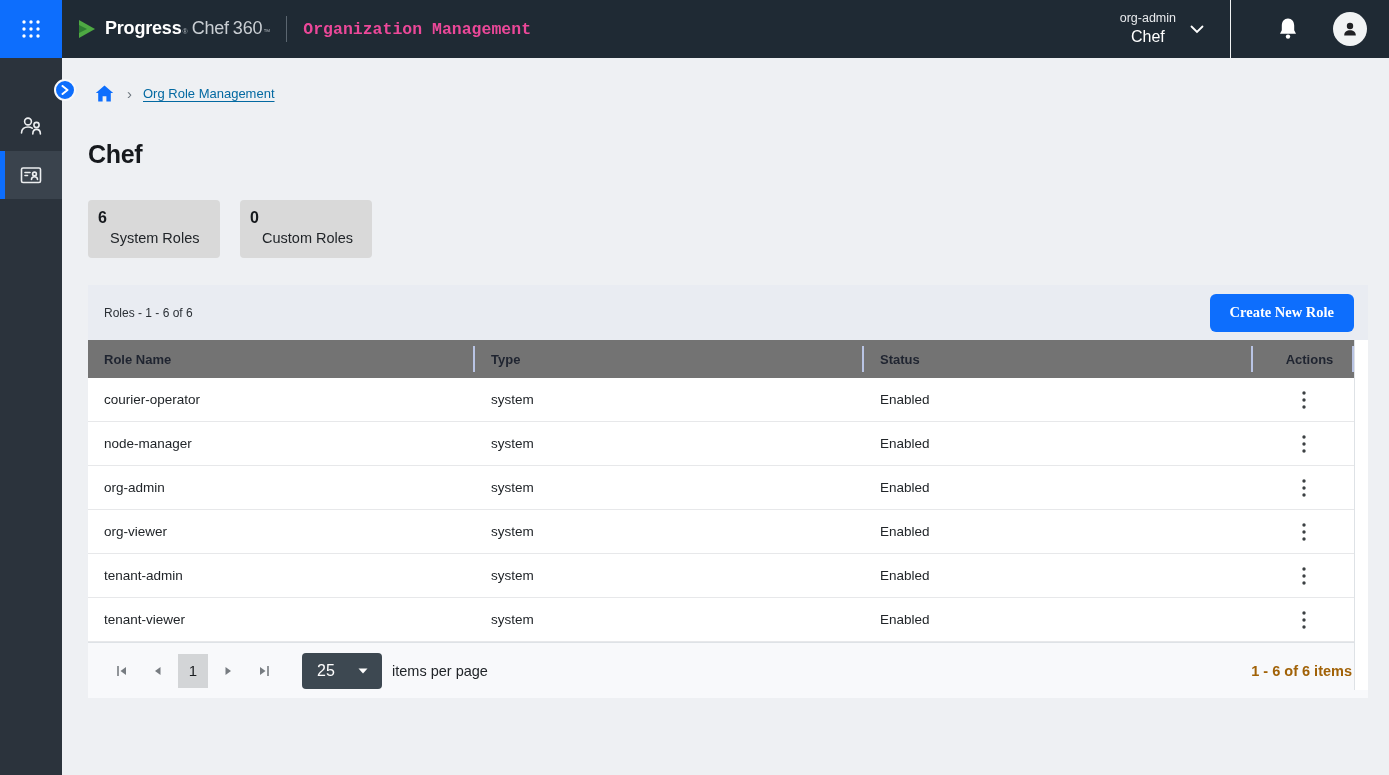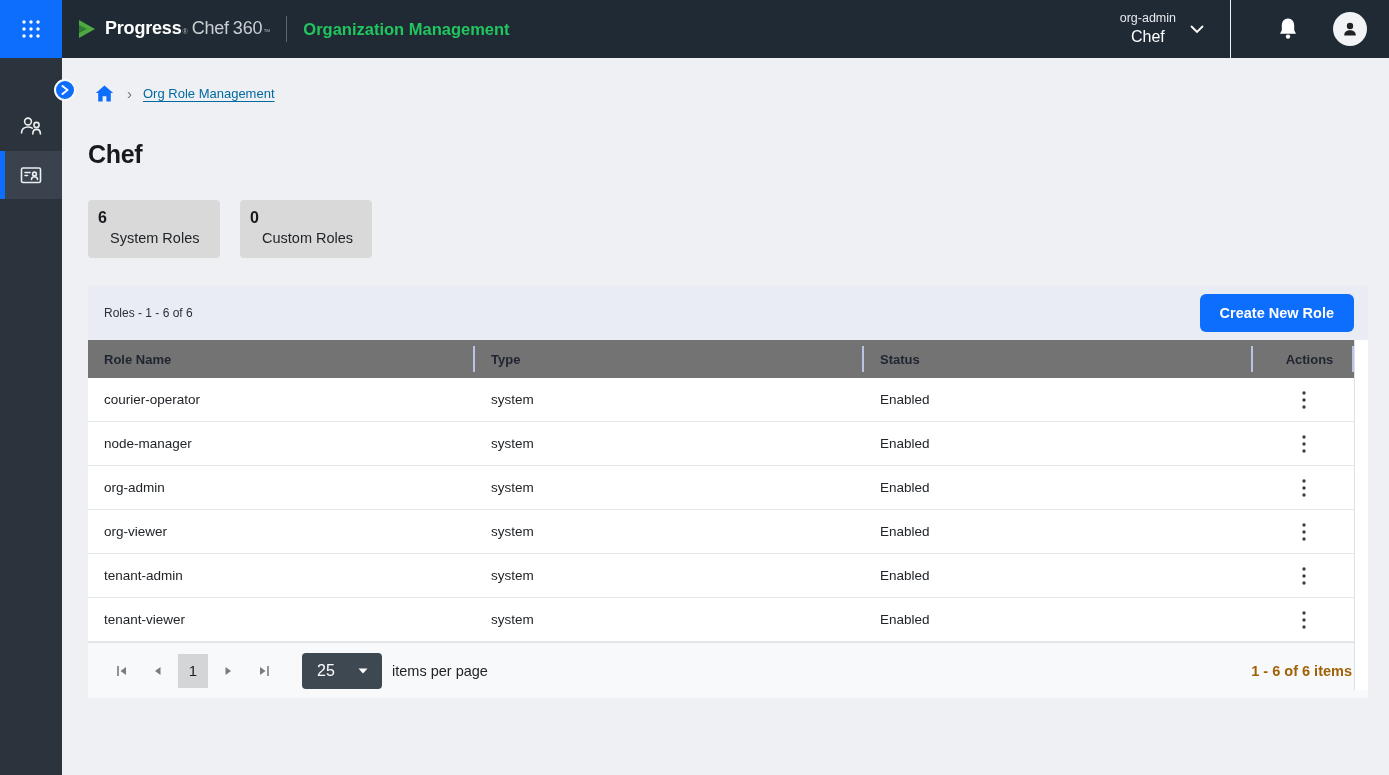--- a/index.html
+++ b/index.html
@@ -19,21 +19,21 @@
   .app-launcher {
     width:62px; height:58px; background:#0d6efd; flex:0 0 auto;
     display:flex; align-items:center; justify-content:center; cursor:pointer;
   }
   .brand { display:flex; align-items:baseline; margin-left:14px; white-space:nowrap; }
   .brand .logo-mark { align-self:center; margin-right:7px; }
   .brand-primary { color:#ffffff; font-weight:bold; font-size:18px; letter-spacing:-0.2px; }
   .brand-secondary { color:#c9ced3; font-size:18px; margin-left:4px; letter-spacing:-0.2px; }
   .brand sup { font-size:7px; color:#aab1b7; margin-left:1px; }
   .tb-divider { width:1px; height:26px; background:#5b6670; margin:0 16px; }
-  .app-title { color:#22c55e; font-weight:bold; font-size:16.5px; }
+  .app-title { color:#ec4899; font-weight:bold; font-size:16.5px;font-family:Liberation Mono, monospace; }
   .tb-spacer { flex:1; }
   .user-block { display:flex; flex-direction:column; align-items:center; margin-right:14px; }
   .user-role { color:#e8eaed; font-size:12.5px; line-height:15px; }
   .user-org  { color:#ffffff; font-size:16px; line-height:21px; }
   .user-caret { margin-right:26px; cursor:pointer; display:flex; align-items:center; }
   .tb-divider-full { width:1px; height:58px; background:#f1f3f4; }
   .bell-btn { margin:0 34px 0 46px; cursor:pointer; display:flex; align-items:center; }
   .avatar {
     width:34px; height:34px; border-radius:50%; background:#f1f3f4; margin-right:22px;
     display:flex; align-items:center; justify-content:center; cursor:pointer;
@@ -79,21 +79,21 @@
 
   
   .panel { position:relative; width:1280px; margin-top:27px; background:#ffffff; }
   .panel-header {
     height:55px; background:#e9ecf2; display:flex; align-items:center;
     padding:0 14px 0 16px;
   }
   .panel-title { font-size:12px; color:#2b3036; }
   .ph-spacer { flex:1; }
   .create-btn {
-    background:#0d6efd; color:#ffffff; font-family:Liberation Sans, sans-serif; font-weight:bold; font-size:14.5px;
+    background:#0d6efd; color:#ffffff; font-family:Liberation Serif, serif; font-weight:bold; font-size:14.5px;
     border:none; border-radius:6px; height:38px; padding:0 20px; cursor:pointer;
   }
 
   .thead { display:grid; grid-template-columns:387px 389px 389px 101px; background:#737373; height:38px; }
   .th {
     font-size:13px; font-weight:bold; color:#1f2430; display:flex; align-items:center;
     padding-left:16px; position:relative;
   }
   .th.actions { justify-content:center; padding-left:12px; }
   .th::after {

